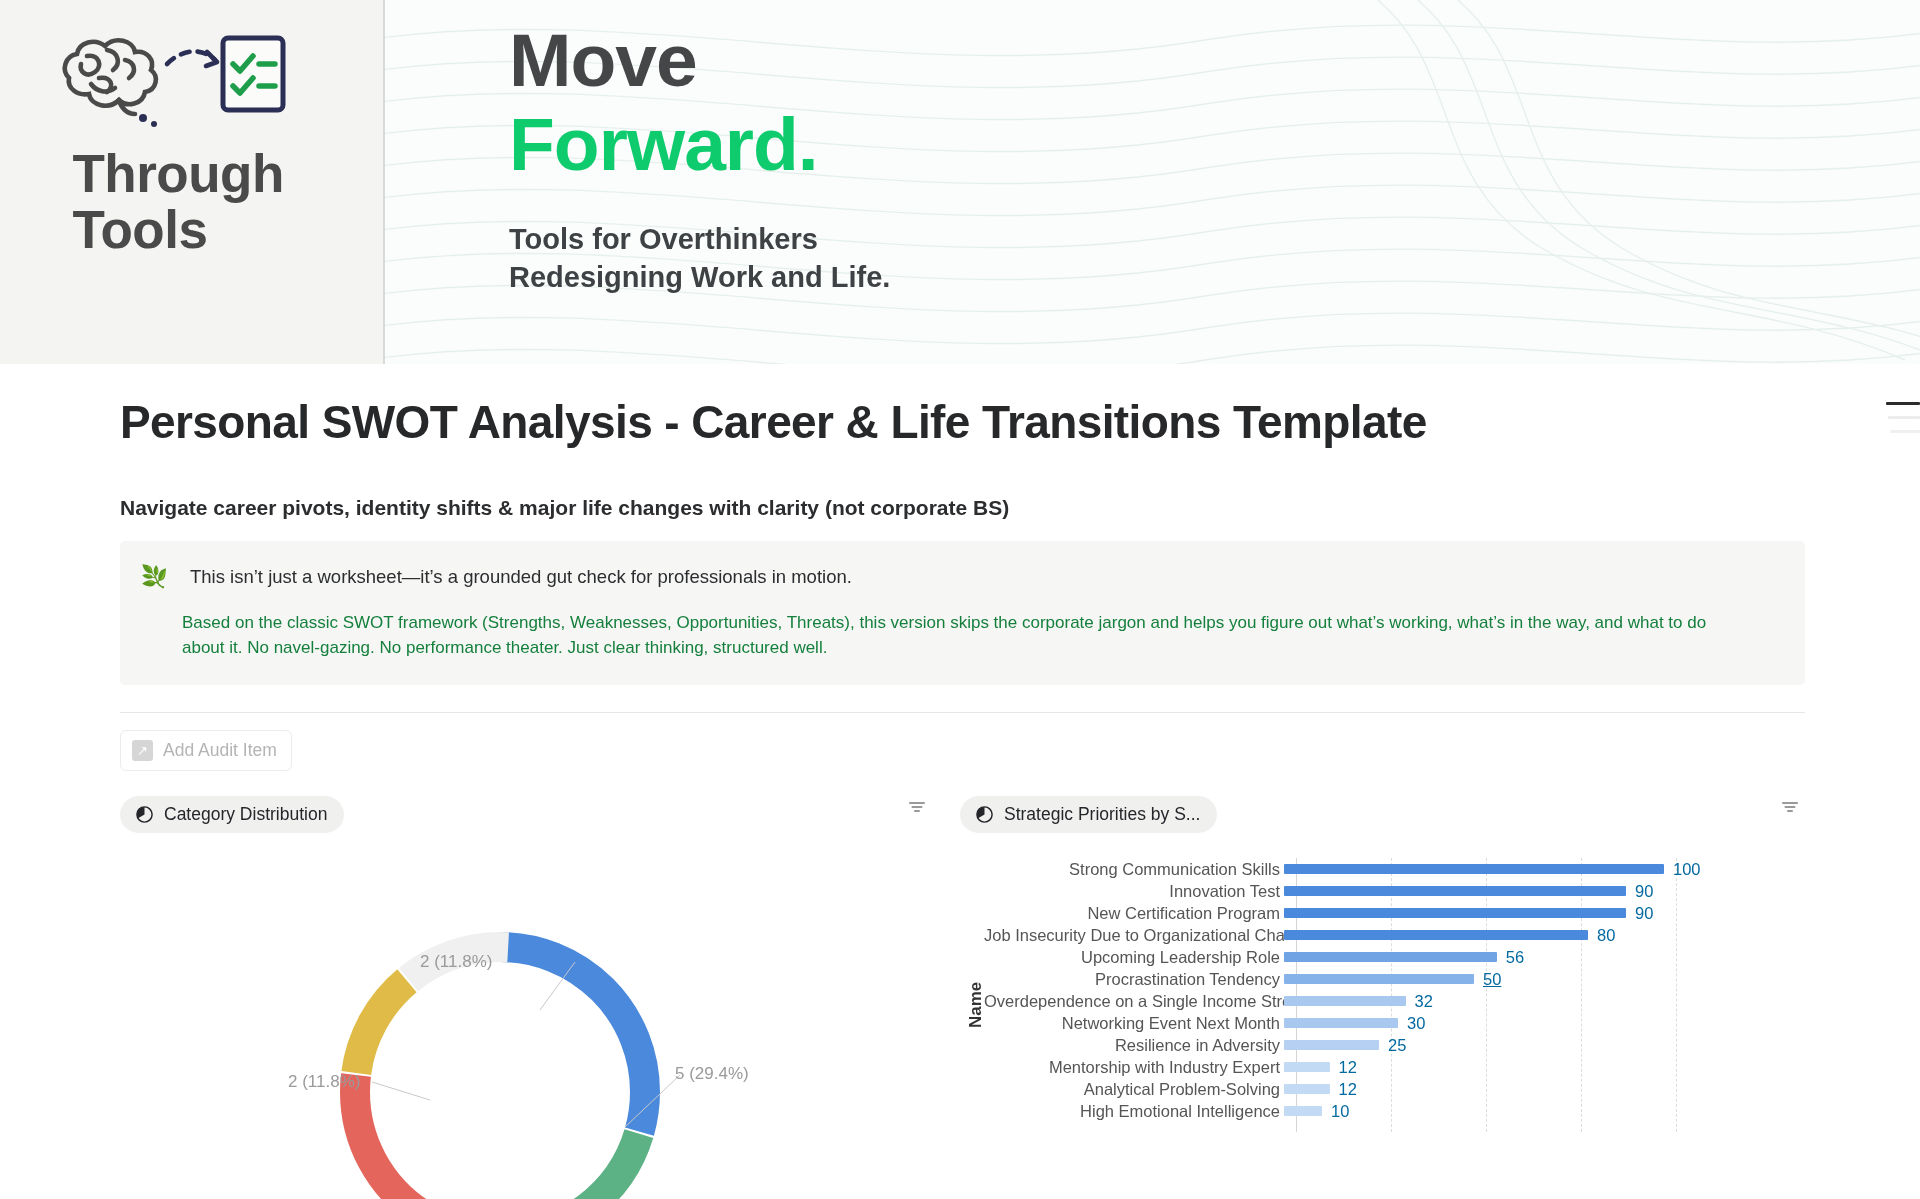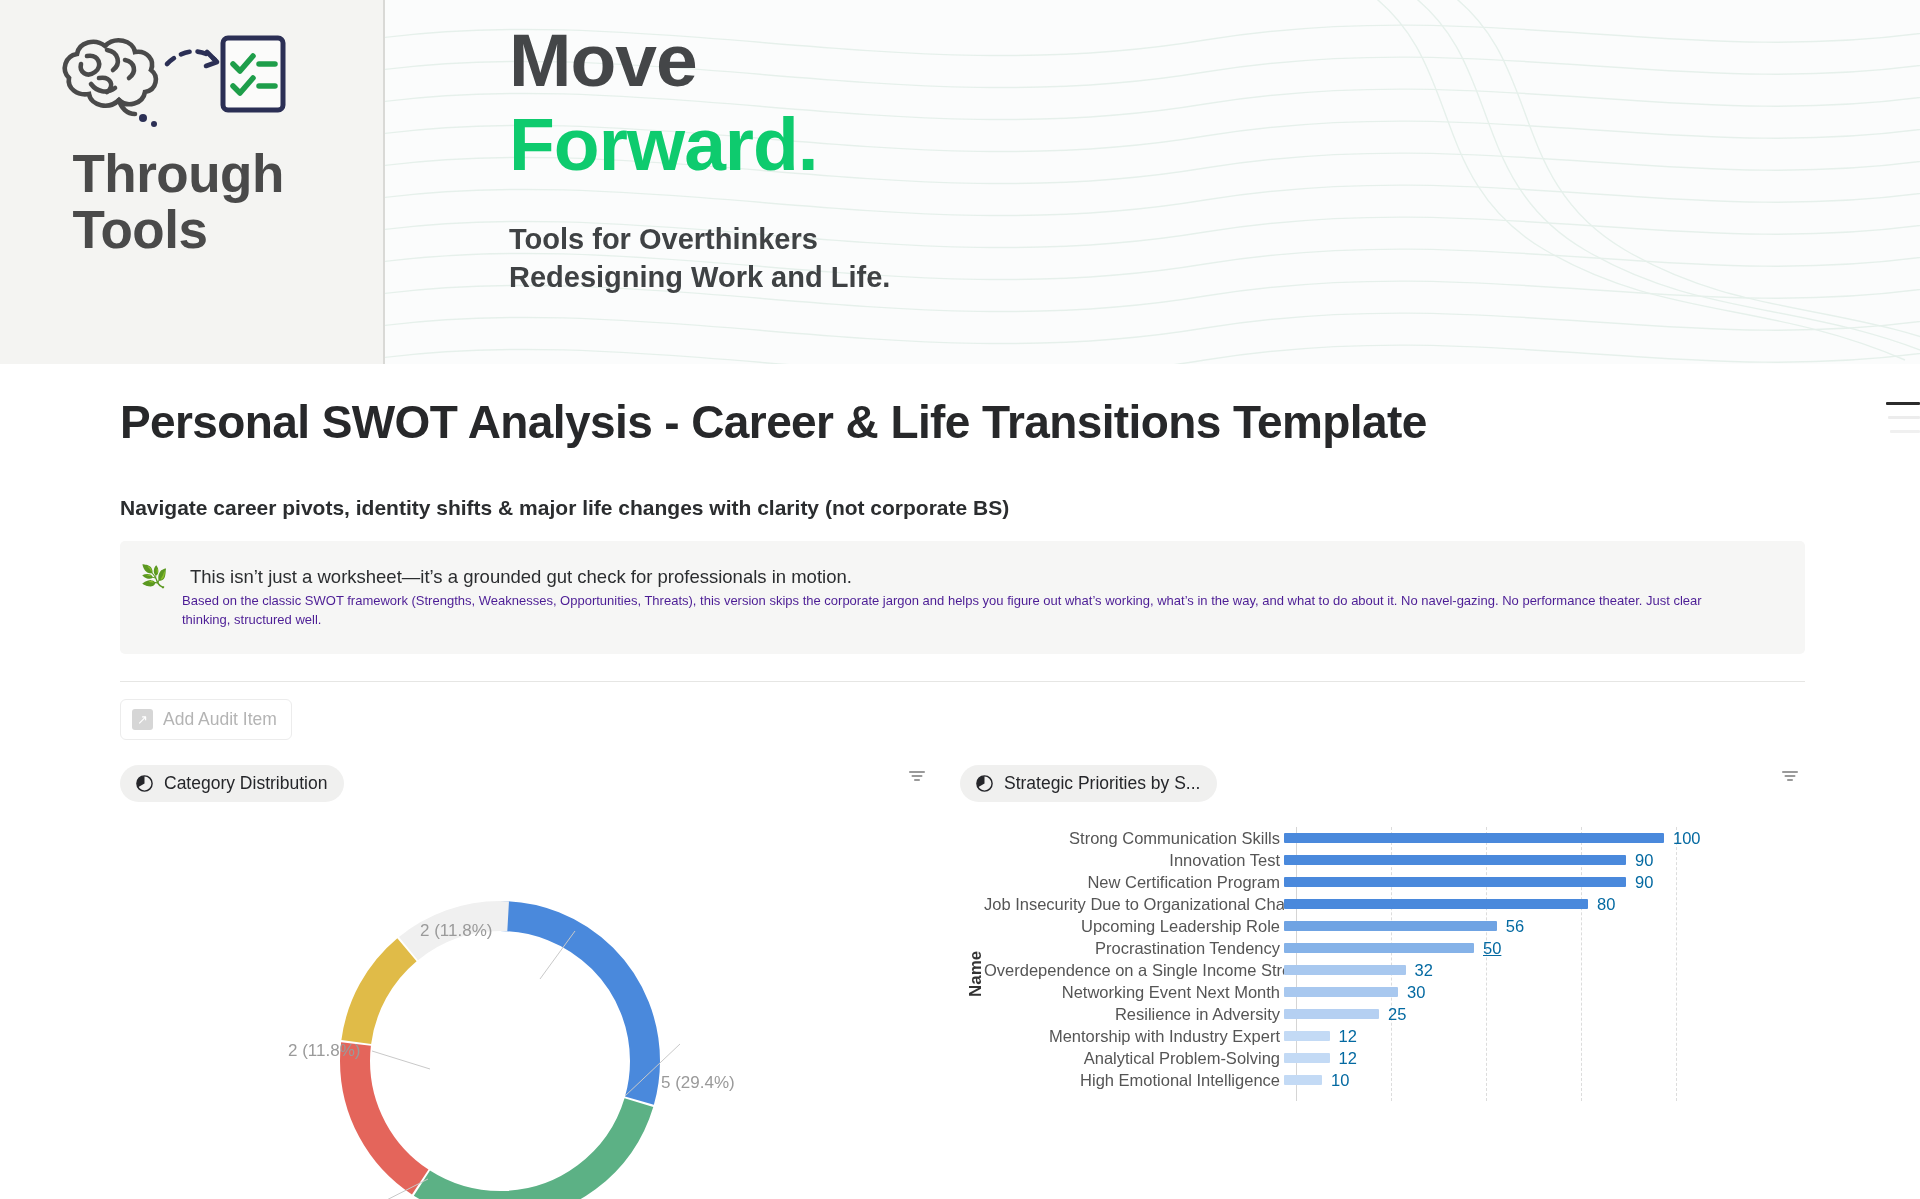--- a/index.html
+++ b/index.html
@@ -108,21 +108,22 @@
     flex: 0 0 auto;
     width: 26px;
     transform: scaleX(-1);
   }
   .callout-body { flex: 1; }
   .callout-lead {
     font-size: 18.5px; color: #2b2d2f; line-height: 1.5;
     padding-left: 8px;
   }
   .callout-para {
-    font-size: 13px; color: #4c1d95; line-height: 1.52;
+    margin-top: 19px;
+    font-size: 17px; color: #15803d; line-height: 1.52;
     max-width: 1570px;
   }
 
   .divider {
     margin-top: 27px;
     width: 1685px; height: 1px; background: #e6e6e4;
   }
 
   .add-btn {
     margin-top: 17px;
@@ -379,21 +380,21 @@
             </g>
 
             <g stroke="#c9c9c9" stroke-width="1" fill="none">
               <line x1="505" y1="265" x2="560" y2="213"></line>
               <line x1="455" y1="100" x2="420" y2="148"></line>
               <line x1="252" y1="220" x2="310" y2="238"></line>
               <line x1="245" y1="380" x2="308" y2="348"></line>
             </g>
           </svg>
 
-          <div class="donut-label" style="left:541px; top:202px;margin-top:40px;">5 (29.4%)</div>
+          <div class="donut-label" style="left:555px; top:202px;">5 (29.4%)</div>
           <div class="donut-label" style="left:300px; top:90px;">2 (11.8%)</div>
           <div class="donut-label" style="left:168px; top:210px;">2 (11.8%)</div>
           
         </div>
       </div>
 
       <div class="chart-panel right">
         <div class="chart-head">
           <div class="chip">
             <svg width="19" height="19" viewBox="0 0 20 20">

